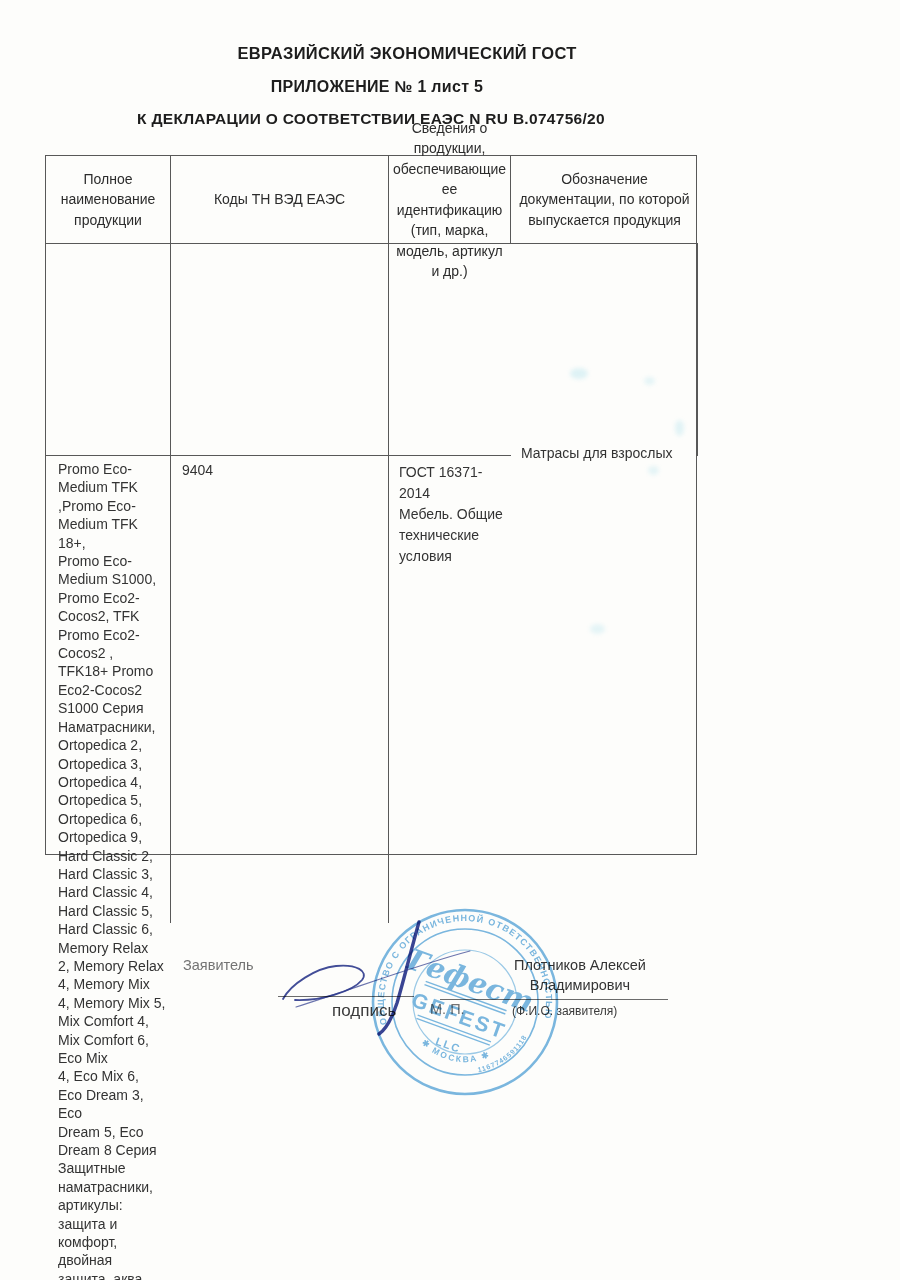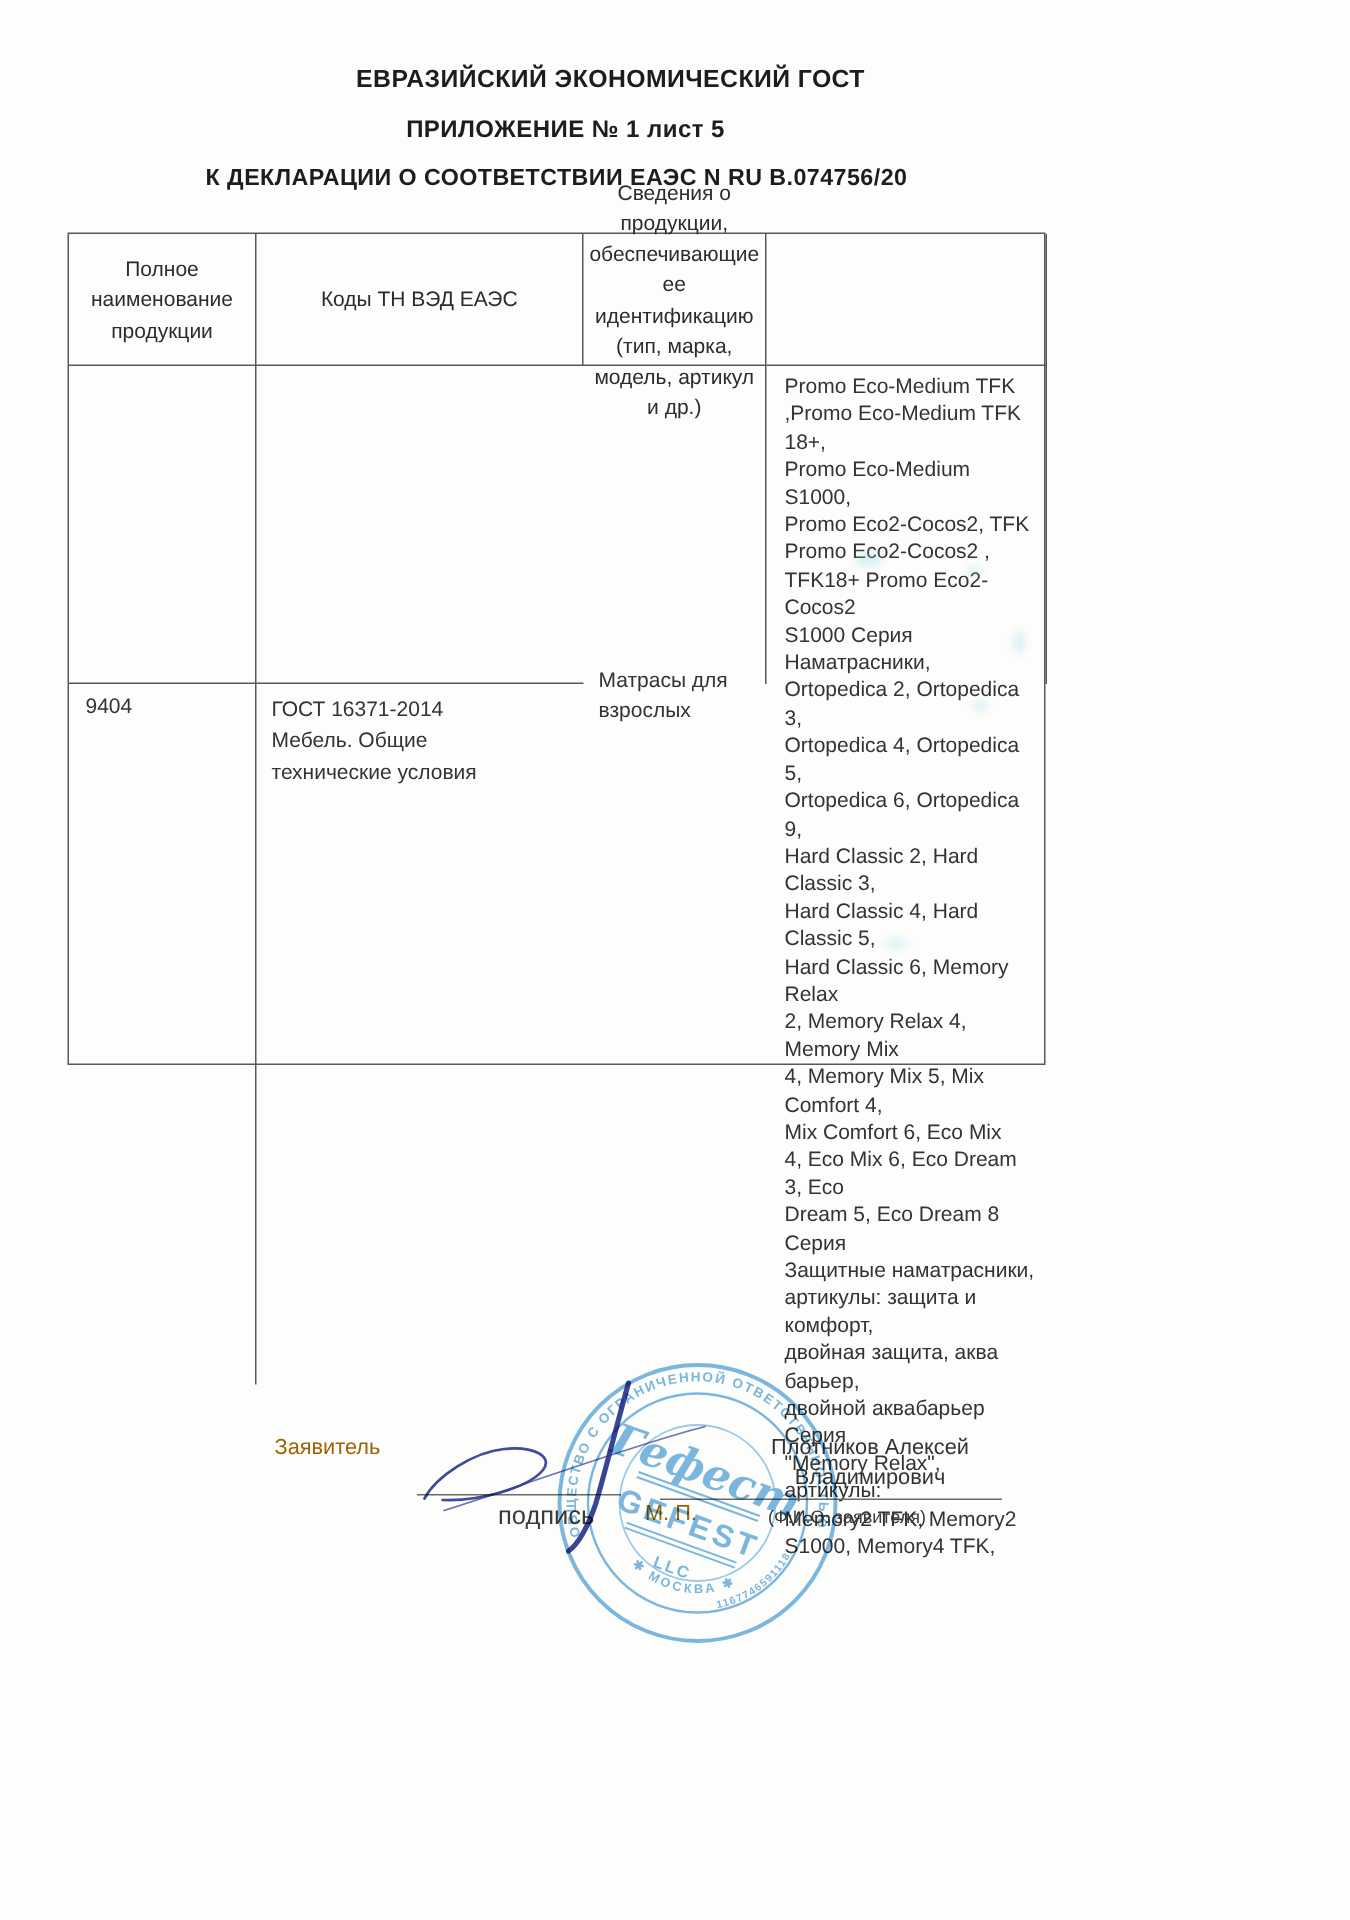--- a/index.html
+++ b/index.html
@@ -14,21 +14,21 @@
   .doc-head{
     position:absolute;transform:translateX(-50%);
     font-weight:bold;font-size:16px;letter-spacing:.3px;color:#1d1d1d;
     white-space:nowrap;
   }
   .dh1{left:407px;top:44px;font-size:16.5px;}
   .dh2{left:377px;top:78px;}
   .dh3{left:371px;top:110px;font-size:15.5px;}
   
   .ptable{
-    position:absolute;left:45px;top:155px;width:652px;height:555px;
+    position:absolute;left:45px;top:155px;width:652px;height:700px;
     display:grid;
     grid-template-columns:125px 218px 122px 187px;
     grid-template-rows:88px 212px 467px;
     border:1px solid #585858;
     box-sizing:border-box;
     font-size:14px;color:#333;
   }
   .cell{box-sizing:border-box;min-width:0;min-height:0;}
   .br{border-right:1px solid #585858;}
   .bb{border-bottom:1px solid #585858;}
@@ -37,21 +37,21 @@
     text-align:center;padding:4px 7px;line-height:20.5px;color:#2c2c2c;
   }
   .details{
     white-space:pre-line;padding:7px 4px 0 12px;line-height:19px;
   }
   .details.r2{padding-top:4px;line-height:18.4px;}
   .namecell{padding:200px 20px 0 10px;line-height:19.5px;}
   .codecell{padding:6px 4px 0 11px;}
   .doccell{white-space:pre-line;padding:6px 4px 0 10px;line-height:21px;}
   
-  .sig-label{position:absolute;font-size:14.5px;color:#a16207;}
+  .sig-label{position:absolute;font-size:14.5px;color:#737373;}
   .sig-line{position:absolute;border-top:1.5px solid #6b6b6b;height:0;}
   .small-cap{position:absolute;font-size:17px;color:#3a3a3a;}
   .fio-name{
     position:absolute;left:497px;top:956px;width:166px;
     text-align:center;font-size:14.5px;line-height:19.5px;
     white-space:pre-line;color:#333;
   }
   
   .ink-layer{position:absolute;left:0;top:0;pointer-events:none;mix-blend-mode:multiply;}
   
@@ -63,20 +63,21 @@
 <div>
 
   <div class="doc-head dh1">ЕВРАЗИЙСКИЙ ЭКОНОМИЧЕСКИЙ ГОСТ</div>
   <div class="doc-head dh2">ПРИЛОЖЕНИЕ № 1 лист 5</div>
   <div class="doc-head dh3">К ДЕКЛАРАЦИИ О СООТВЕТСТВИИ ЕАЭС N RU В.074756/20</div>
 
   <div class="ptable">
     <div class="cell br bb hcell">Полное наименование продукции</div>
     <div class="cell br bb hcell">Коды ТН ВЭД ЕАЭС</div>
     <div class="cell br bb hcell">Сведения о продукции, обеспечивающие ее идентификацию (тип, марка, модель, артикул и др.)</div>
+    <div class="cell bb hcell">Обозначение документации, по которой выпускается продукция</div>
 
     <div class="cell br bb"></div>
     <div class="cell br bb"></div>
     <div class="cell bb"></div>
 
     <div class="cell br namecell">Матрасы для взрослых</div>
     <div class="cell br details r2">Promo Eco-Medium TFK
 ,Promo Eco-Medium TFK 18+,
 Promo Eco-Medium S1000,
 Promo Eco2-Cocos2, TFK

